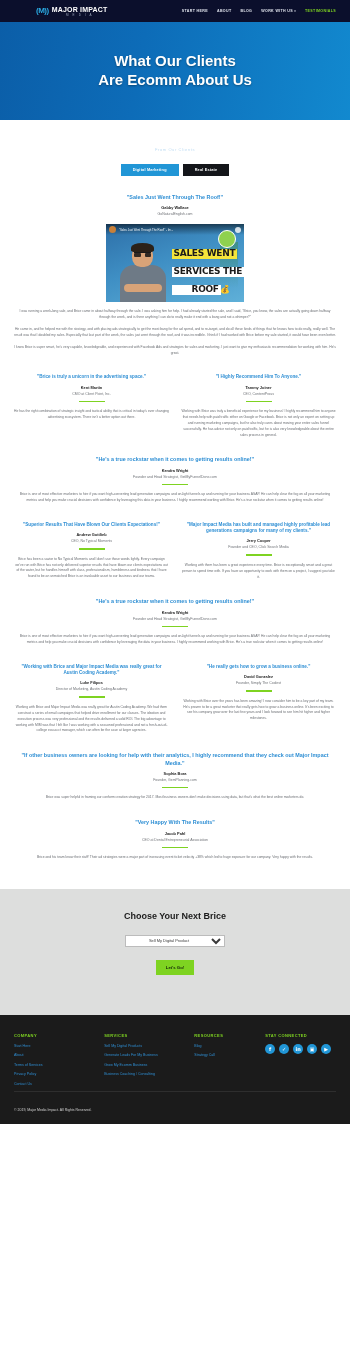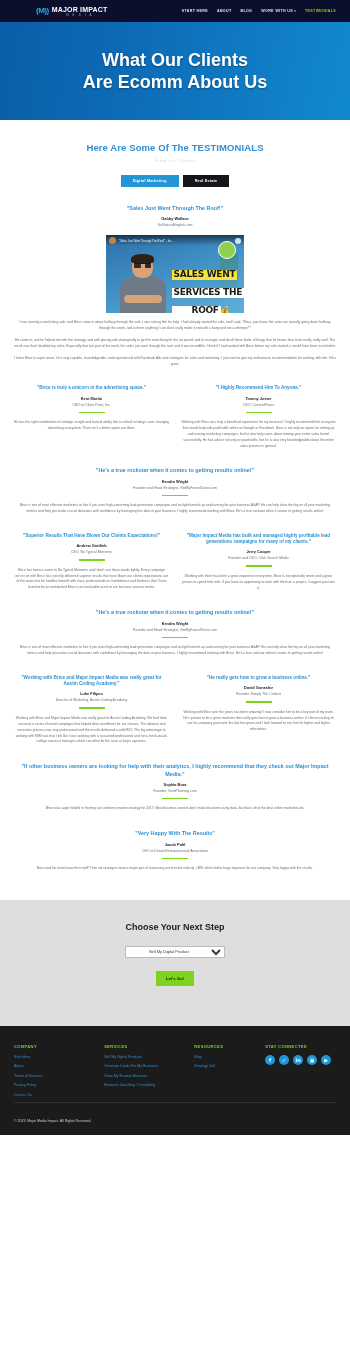--- a/index.html
+++ b/index.html
@@ -56,21 +56,21 @@
   .hero {
     height: 98px;
     background: linear-gradient(100deg, #0b5ea8 0%, #0d6cb8 40%, #1289cf 100%);
     display: flex;
     align-items: center;
     justify-content: center;
     text-align: center;
   }
   .hero h1 {
     color: #ffffff;
-    font-size: 18px;
+    font-size: 15px;
     line-height: 1.25;
     font-weight: bold;
     text-shadow: 0 1px 2px rgba(0,0,0,.35);
   }
 
   
   .section-intro { padding: 22px 10px 0; text-align: center; }
   .section-title {
     color: #2f8fd4;
     font-size: 9.5px;
@@ -181,21 +181,21 @@
   }
   .vid-palm {
     position: absolute; right: 6px; bottom: 14px; width: 18px; height: 46px;
     background: linear-gradient(180deg, rgba(60,140,90,.55), rgba(60,140,90,0));
   }
   .vid-badge {
     position: absolute; right: 8px; top: 6px; width: 18px; height: 18px;
     border-radius: 50%; background: #8fd14f; border: 1.5px solid #fff;
   }
   .vid-cap {
-    position: absolute; right: 0; top: 28px; text-align: left;
+    position: absolute; right: 0; top: 18px; text-align: left;
   }
   .cap-line {
     display: inline-block;
     font-size: 9px;
     font-weight: bold;
     line-height: 1.05;
     letter-spacing: -0.3px;
     padding: 0 2px;
     font-family: "DejaVu Sans", sans-serif;
   }
@@ -309,21 +309,20 @@
 </div>
 
 <section class="hero">
   <h1>
     <span>What Our Clients</span><br>
     <span>Are Ecomm About Us</span>
   </h1>
 </section>
 
 <section class="section-intro">
-  <div class="section-title">Here Are Some Of The TESTIMONIALS</div>
   <div class="section-sub">From Our Clients</div>
   <div class="tabs" id="tabs">
       <div class="tab active">Digital Marketing</div>
       <div class="tab dark">Real Estate</div>
     </div>
 </section>
 
 <section class="wrap">
   <div class="t-quote">"Sales Just Went Through The Roof!"</div>
   <div class="t-name">Gabby Wallace</div>
@@ -433,21 +432,21 @@
     <div style="margin-top: 18px;">
       <div class="t-quote">"Very Happy With The Results"</div>
       <div class="t-name">Jacob Pahl</div>
       <div class="t-role">CEO at Dental Entrepreneurial Association</div>
       <div class="rule"></div>
       <div class="t-body">Brice and his team know their stuff! Their ad strategies were a major part of increasing event ticket velocity +38% which led to huge exposure for our company. Very happy with the results.</div>
     </div>
   </div>
 
 <section class="cta">
-  <h2>Choose Your Next Step</h2>
+  <h2>Choose Your Next Brice</h2>
   <select class="cta-select" id="cta-select"><option value="Sell My Digital Product">Sell My Digital Product</option><option value="Generate Leads For My Business">Generate Leads For My Business</option><option value="Grow My Ecomm Business">Grow My Ecomm Business</option><option value="Business Coaching / Consulting">Business Coaching / Consulting</option></select>
   <button class="cta-btn">Let's Go!</button>
 </section>
 
 <footer class="footer">
   <div class="fcols" id="footer-cols">
       <div class="fcol">
         <div class="fhead">COMPANY</div>
         <a class="flink">Start Here</a>
         <a class="flink">About</a>

